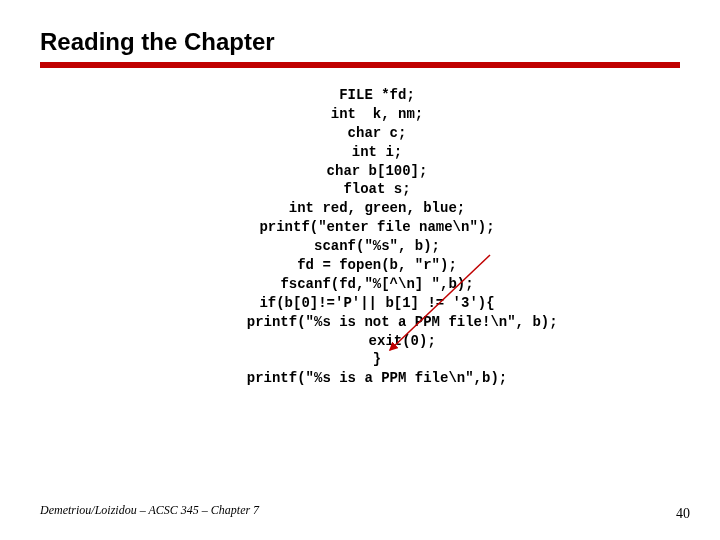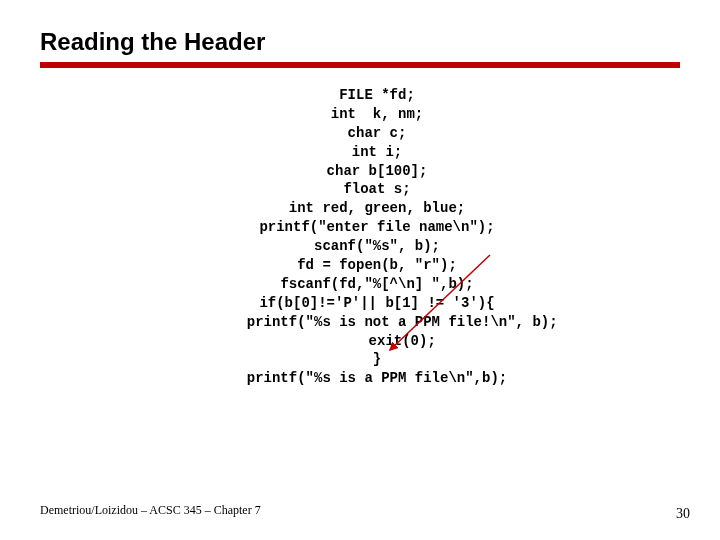--- a/index.html
+++ b/index.html
@@ -58,36 +58,37 @@
     height: 110px;
     pointer-events: none;
   }
   .footer-left {
     position: absolute;
     left: 40px;
     bottom: 22px;
     font-family: "Times New Roman", Times, serif;
     font-size: 12px;
     color: #000;
+    font-style: italic;
   }
   .footer-right {
     position: absolute;
     right: 30px;
     bottom: 18px;
     font-family: "Times New Roman", Times, serif;
     font-size: 14px;
     color: #000;
   }
 </style>
 </head>
 <body>
 
 <div class="slide">
 
-  <h1 class="title">Reading the Header</h1>
+  <h1 class="title">Reading the Chapter</h1>
 
   <div class="rule"></div>
 
   <div class="code-block">FILE *fd;
 int  k, nm;
 char c;
 int i;
 char b[100];
 float s;
 int red, green, blue;
@@ -105,15 +106,15 @@
   <svg class="arrow-svg" viewBox="0 0 120 110">
     <defs>
       <marker id="arrowhead" markerWidth="6" markerHeight="6" refX="5" refY="3" orient="auto">
         <path d="M0,0 L6,3 L0,6 Z" fill="#c00000"></path>
       </marker>
     </defs>
     <line x1="110" y1="5" x2="10" y2="100" stroke="#c00000" stroke-width="1.5" marker-end="url(#arrowhead)"></line>
   </svg>
 
   <div class="footer-left">Demetriou/Loizidou – ACSC 345 – Chapter 7</div>
-  <div class="footer-right">30</div>
+  <div class="footer-right">40</div>
 
 </div>
 
 </body></html>

